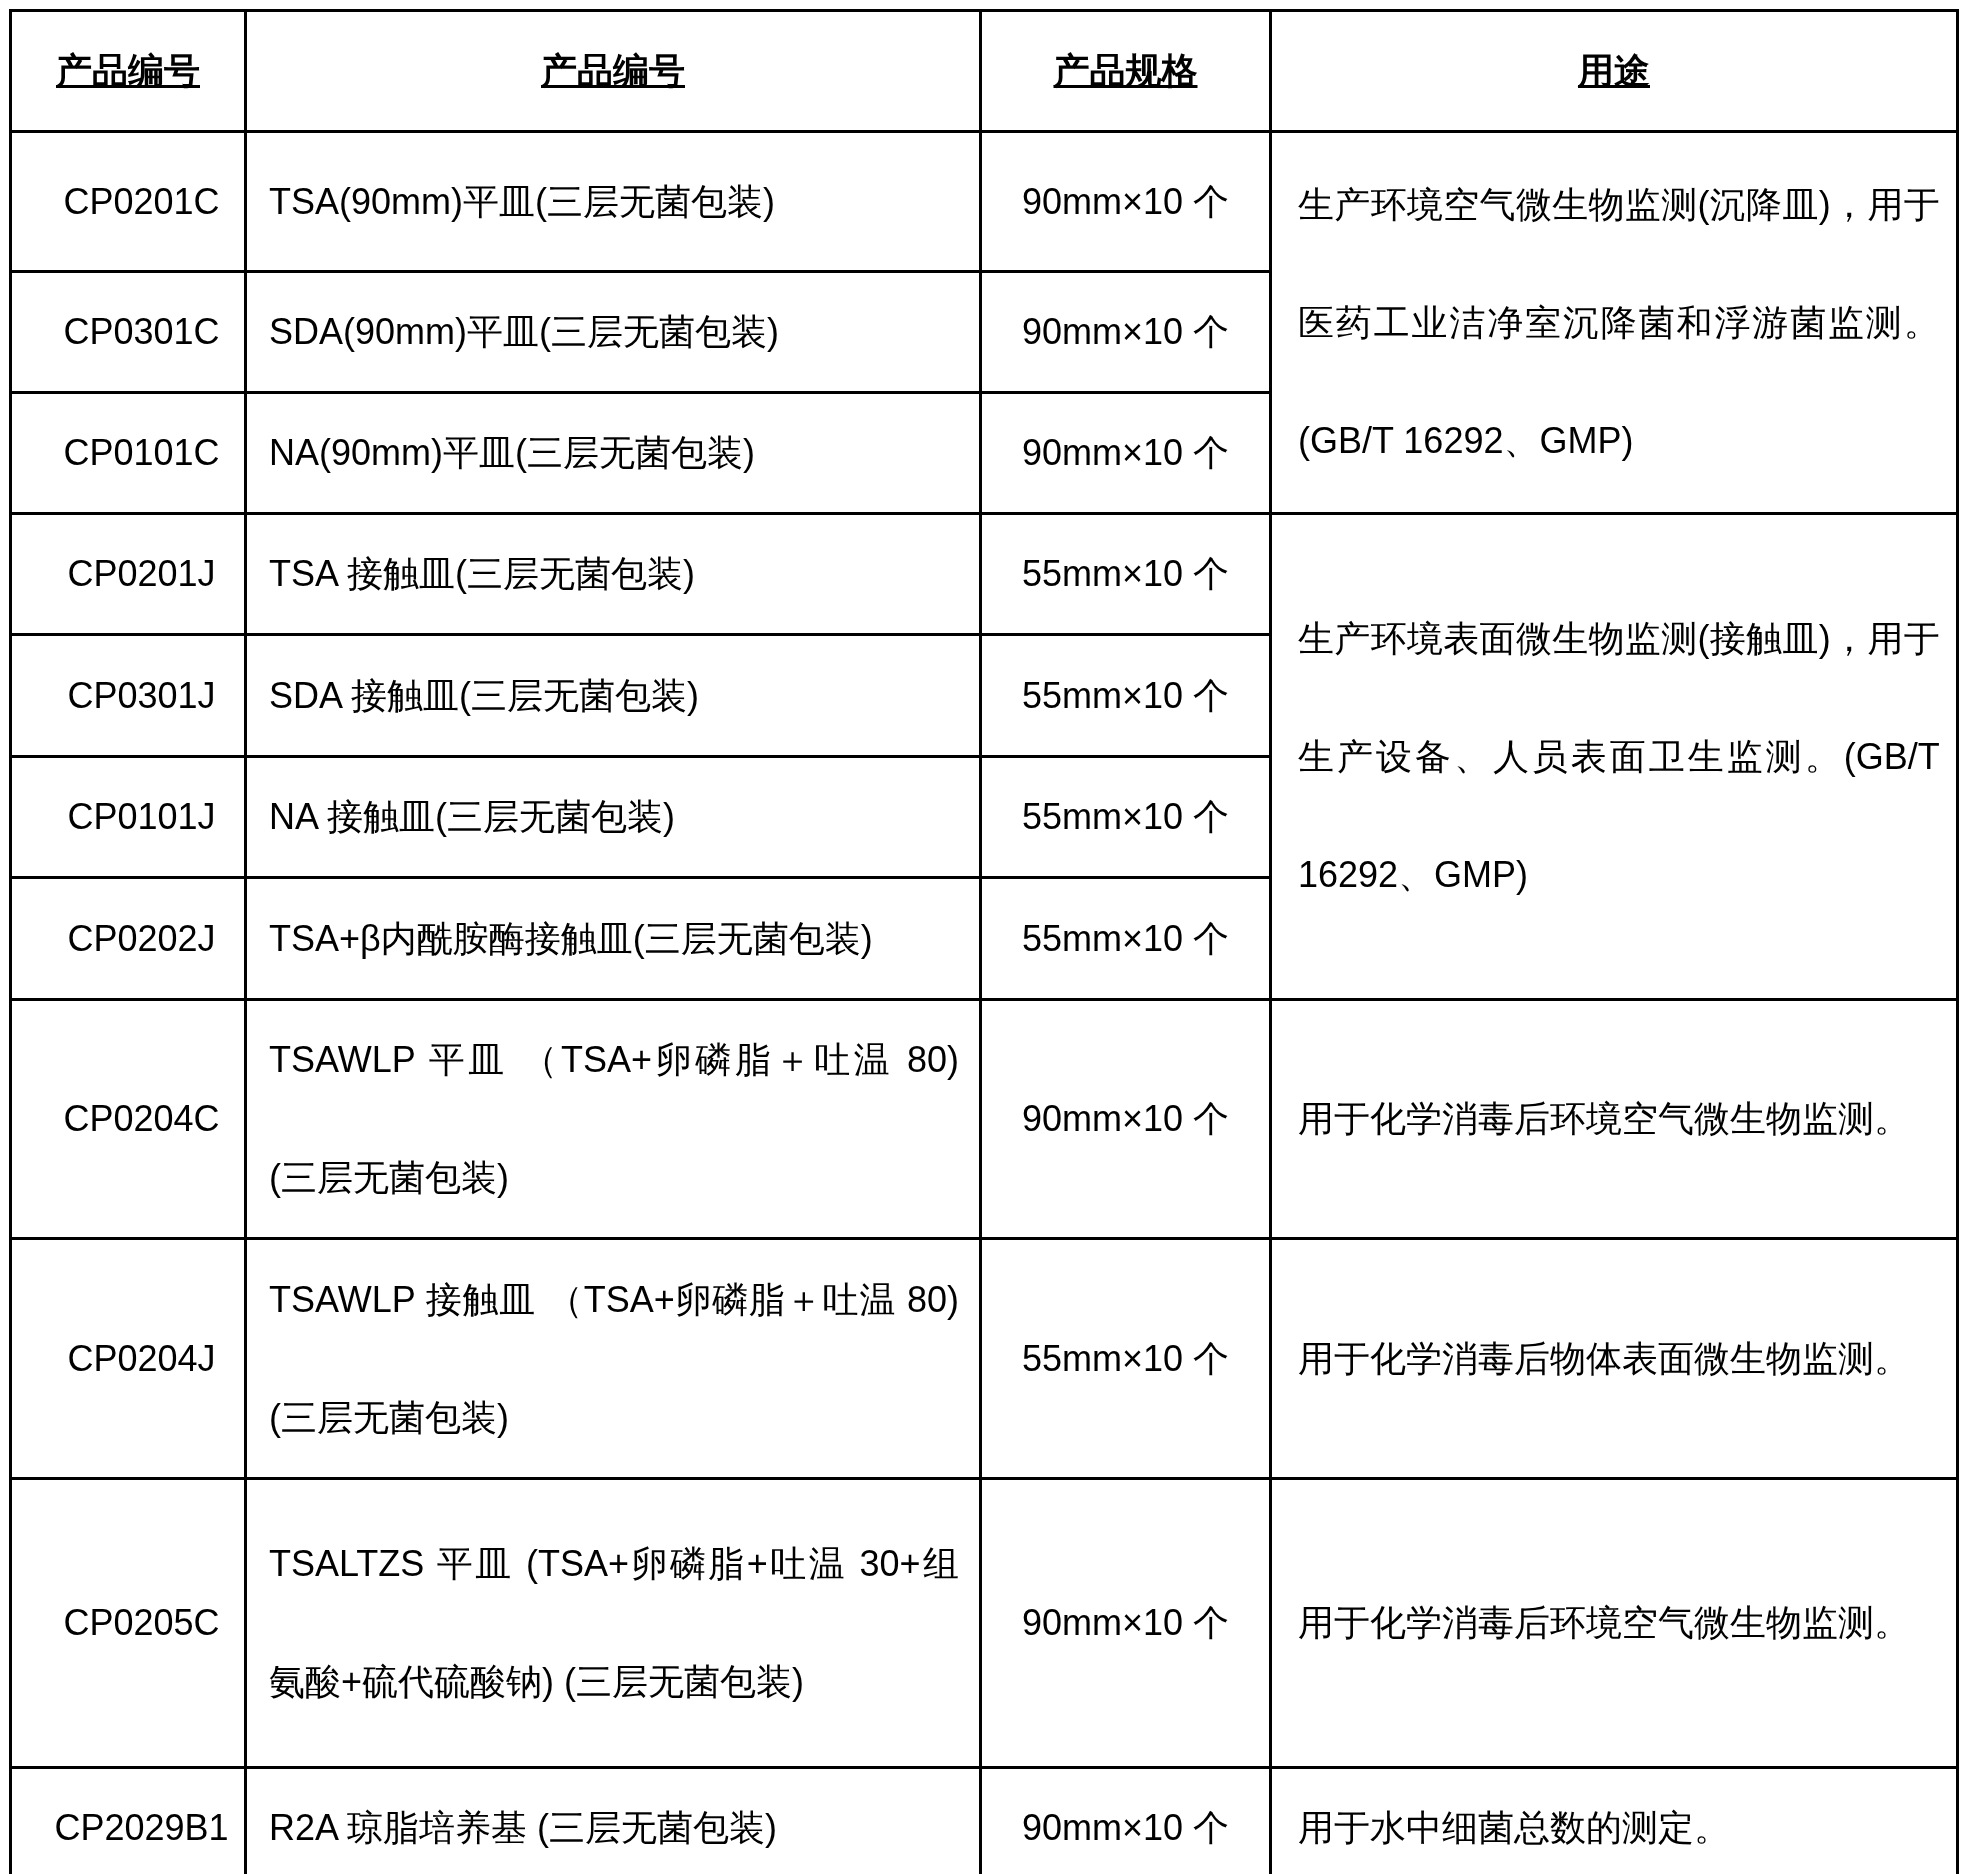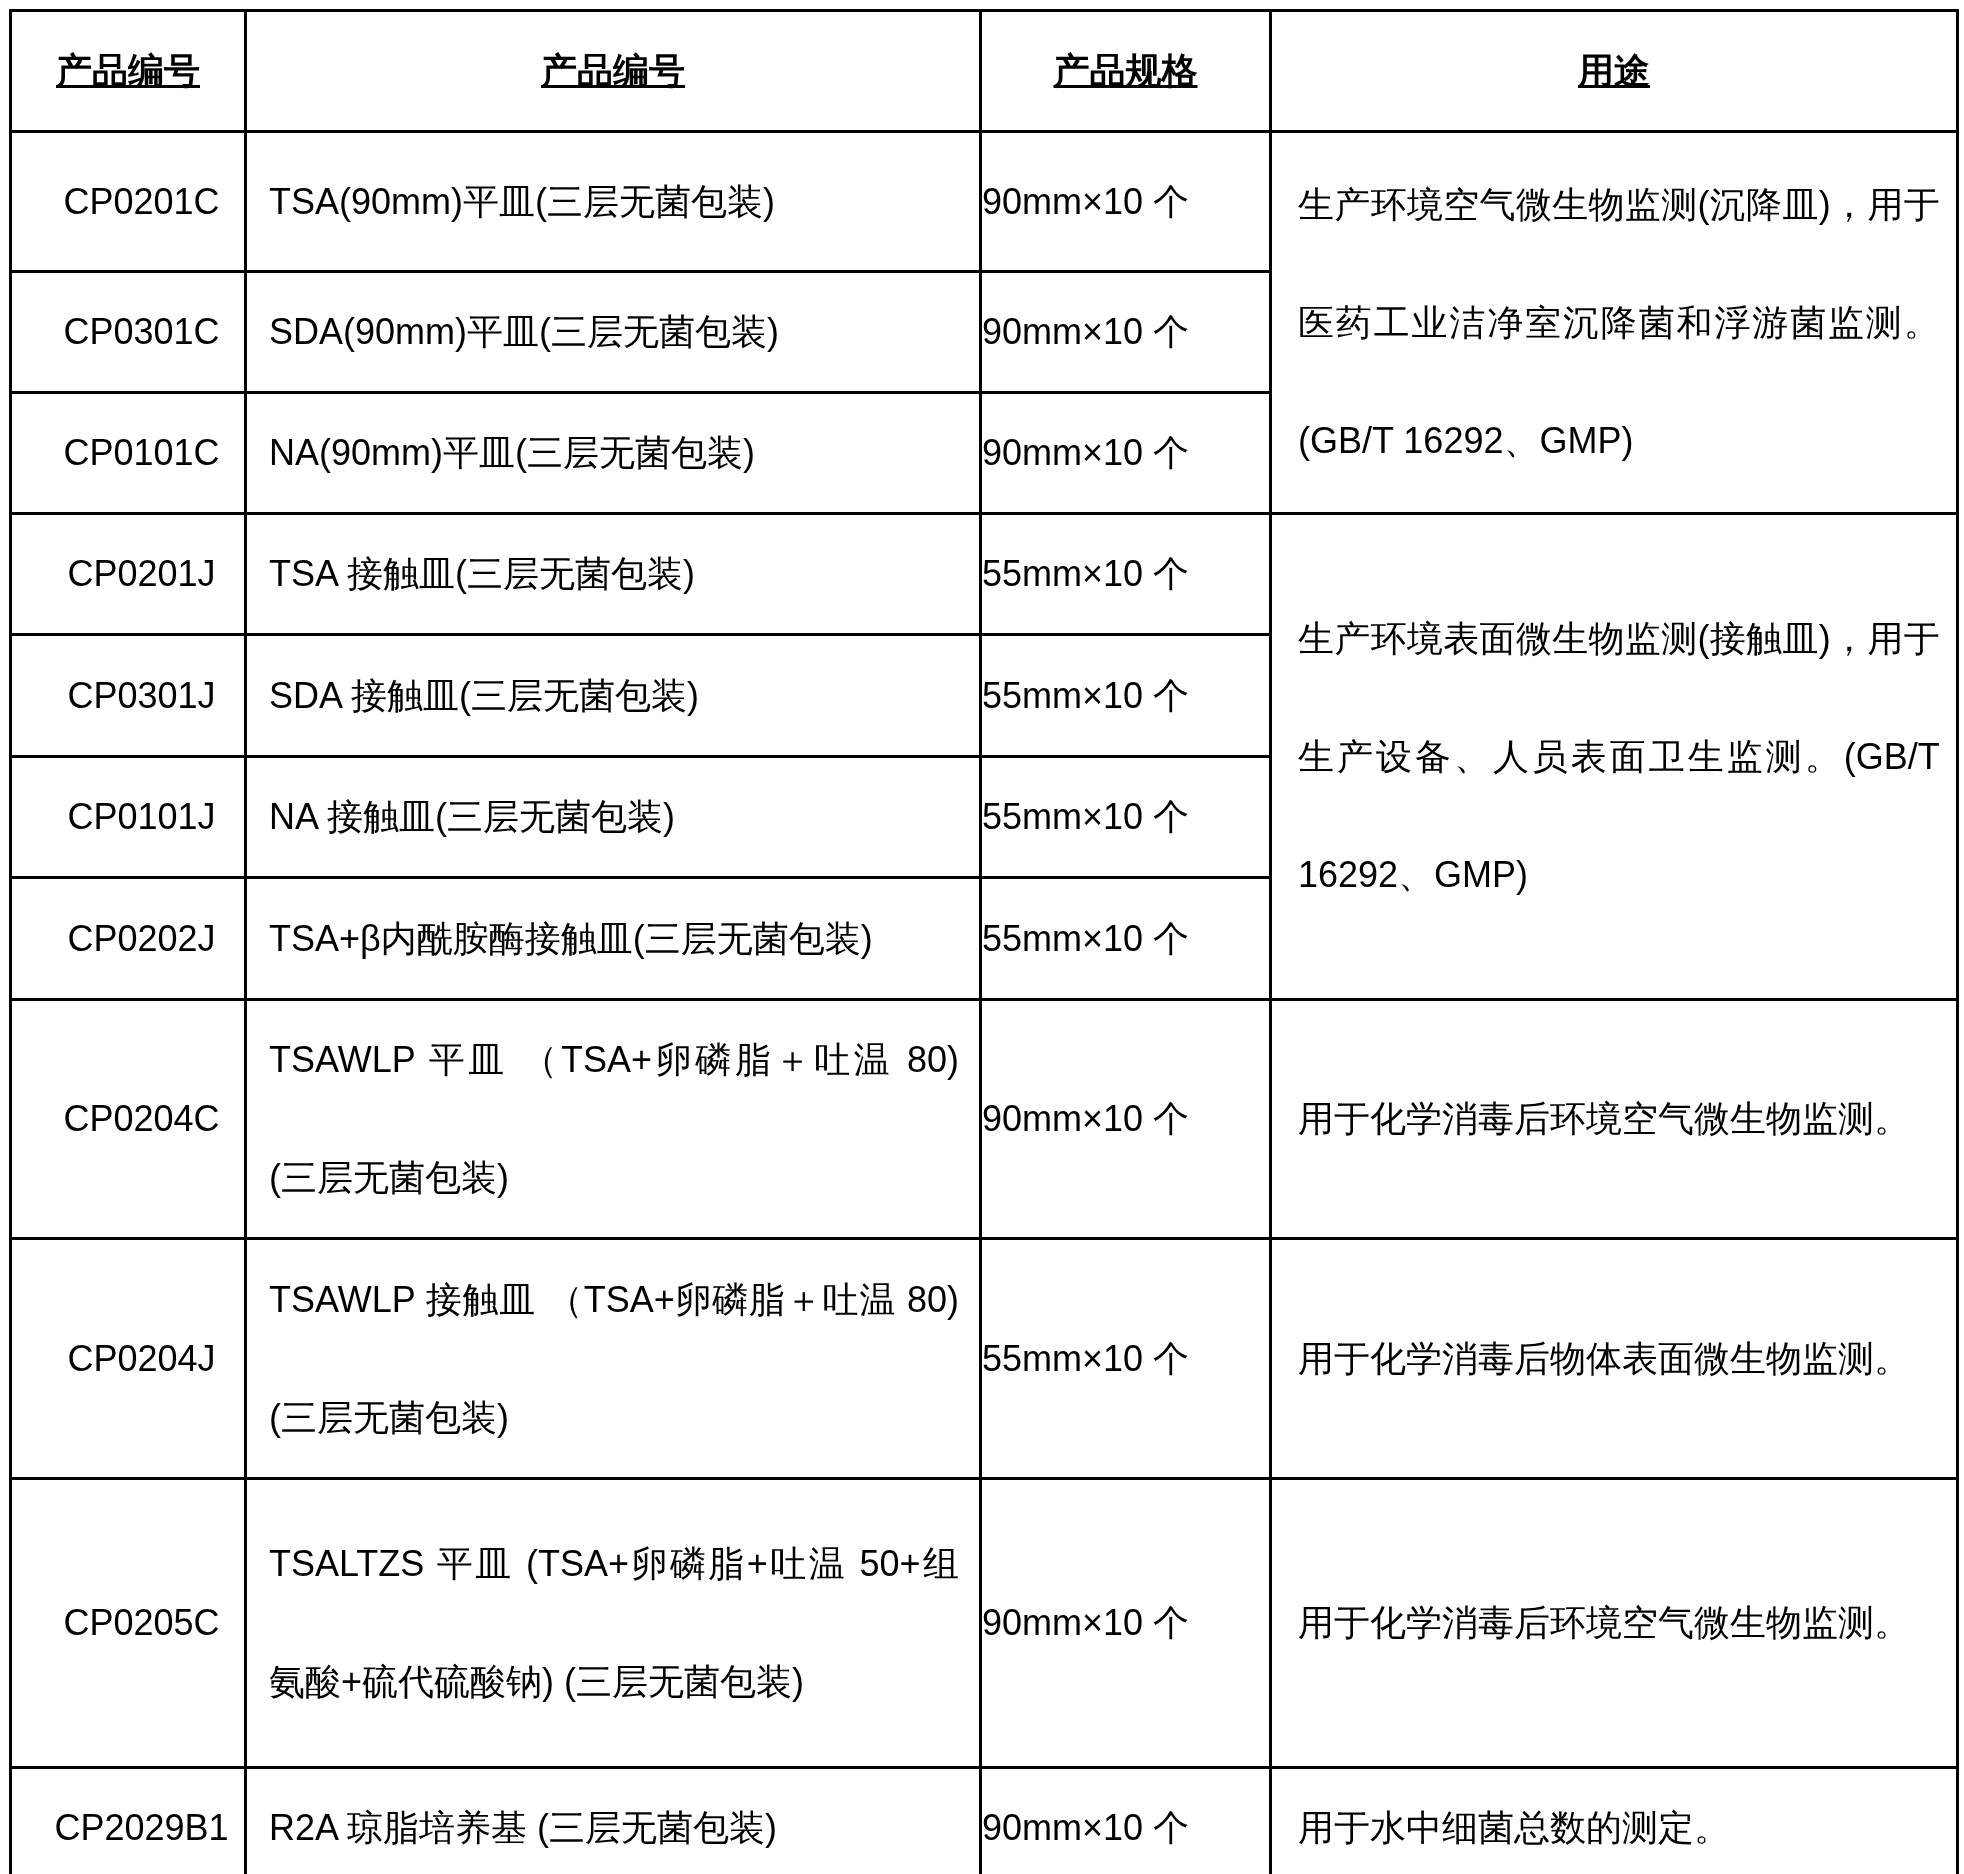--- a/index.html
+++ b/index.html
@@ -23,21 +23,21 @@
     overflow: hidden;
   }
   th {
     font-weight: 700;
     text-align: center;
     text-decoration: underline;
   }
   td { font-weight: 400; }
   td.code  { text-align: center; padding-left: 27px; }
   td.name  { text-align: justify; text-justify: inter-character; padding-left: 22px; padding-right: 20px; }
-  td.spec  { }
+  td.spec  { text-align: center; }
   td.usage { text-align: justify; text-justify: inter-character; padding-left: 26px; padding-right: 16.3px; }
 </style>
 </head>
 <body>
 
 <table class="catalog">
   <colgroup>
     <col style="width:235px">
     <col style="width:735px">
     <col style="width:290px">
@@ -98,21 +98,21 @@
     <td class="usage">用于化学消毒后环境空气微生物监测。</td>
   </tr>
   <tr style="height:240px">
     <td class="code">CP0204J</td>
     <td class="name">TSAWLP 接触皿 （TSA+卵磷脂＋吐温 80) (三层无菌包装)</td>
     <td class="spec">55mm×10 个</td>
     <td class="usage">用于化学消毒后物体表面微生物监测。</td>
   </tr>
   <tr style="height:289px">
     <td class="code">CP0205C</td>
-    <td class="name">TSALTZS 平皿 (TSA+卵磷脂+吐温 50+组氨酸+硫代硫酸钠) (三层无菌包装)</td>
+    <td class="name">TSALTZS 平皿 (TSA+卵磷脂+吐温 30+组氨酸+硫代硫酸钠) (三层无菌包装)</td>
     <td class="spec">90mm×10 个</td>
     <td class="usage">用于化学消毒后环境空气微生物监测。</td>
   </tr>
   <tr style="height:120px">
     <td class="code">CP2029B1</td>
     <td class="name">R2A 琼脂培养基 (三层无菌包装)</td>
     <td class="spec">90mm×10 个</td>
     <td class="usage">用于水中细菌总数的测定。</td>
   </tr>
 </tbody>

